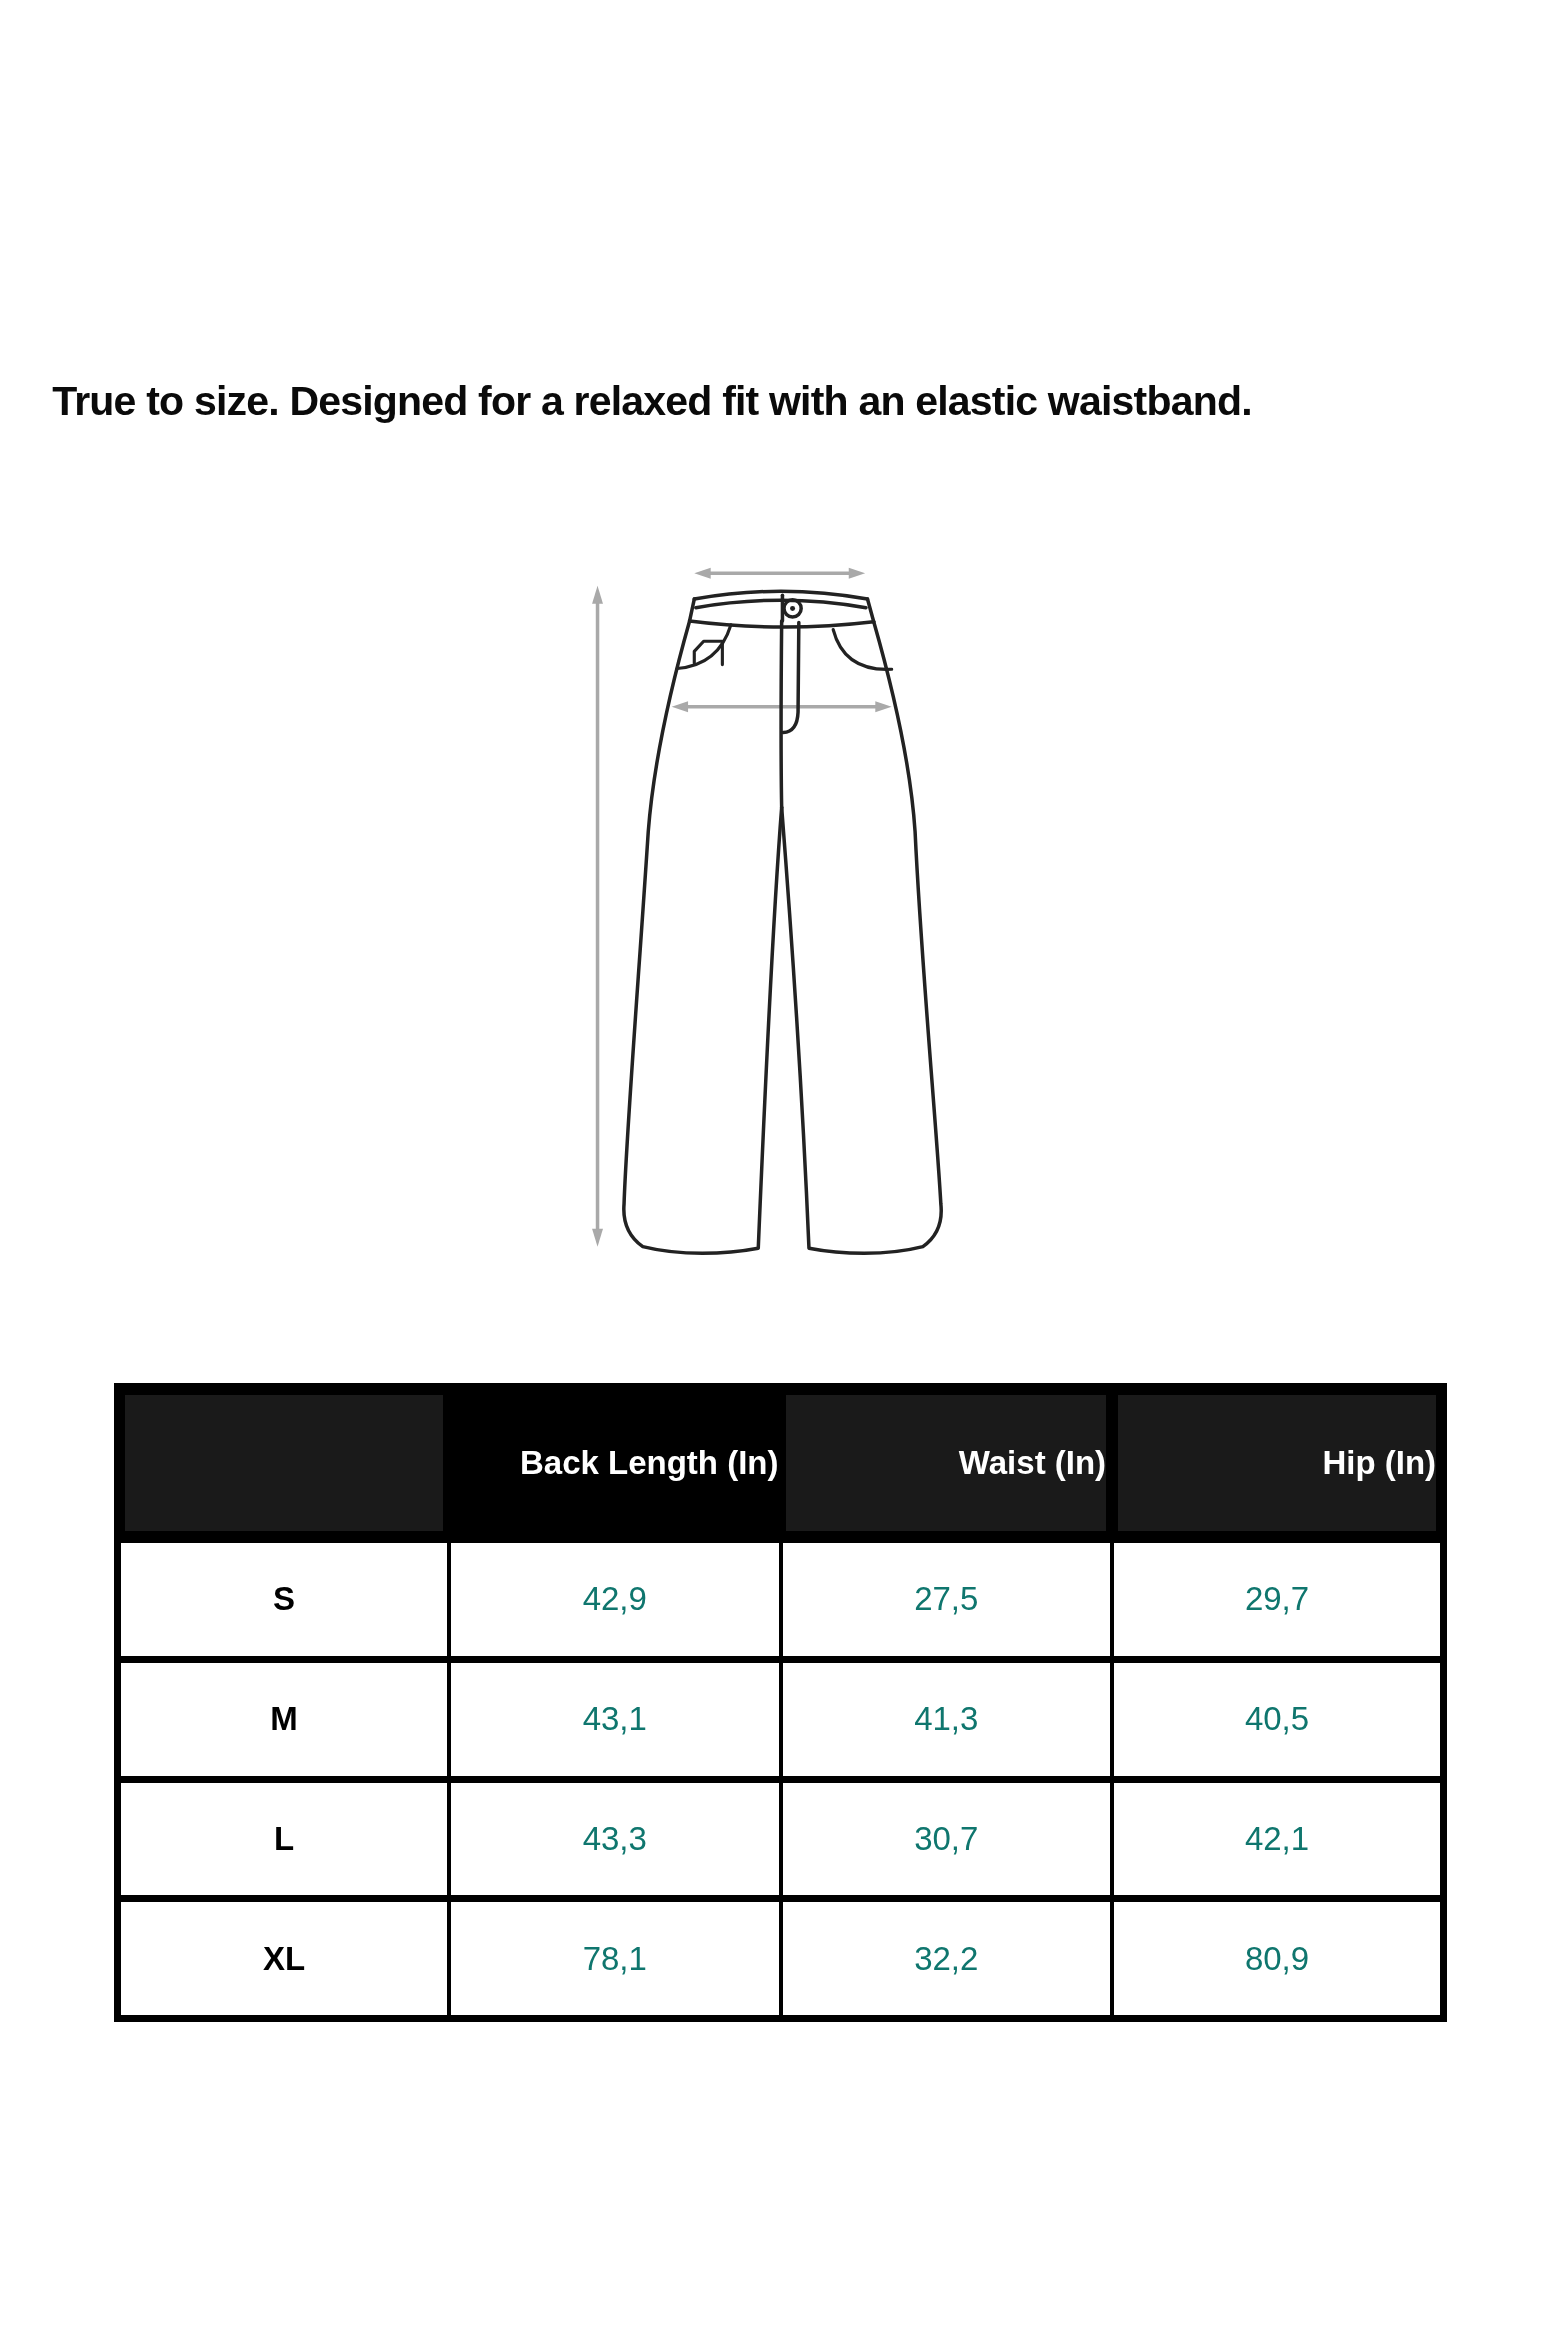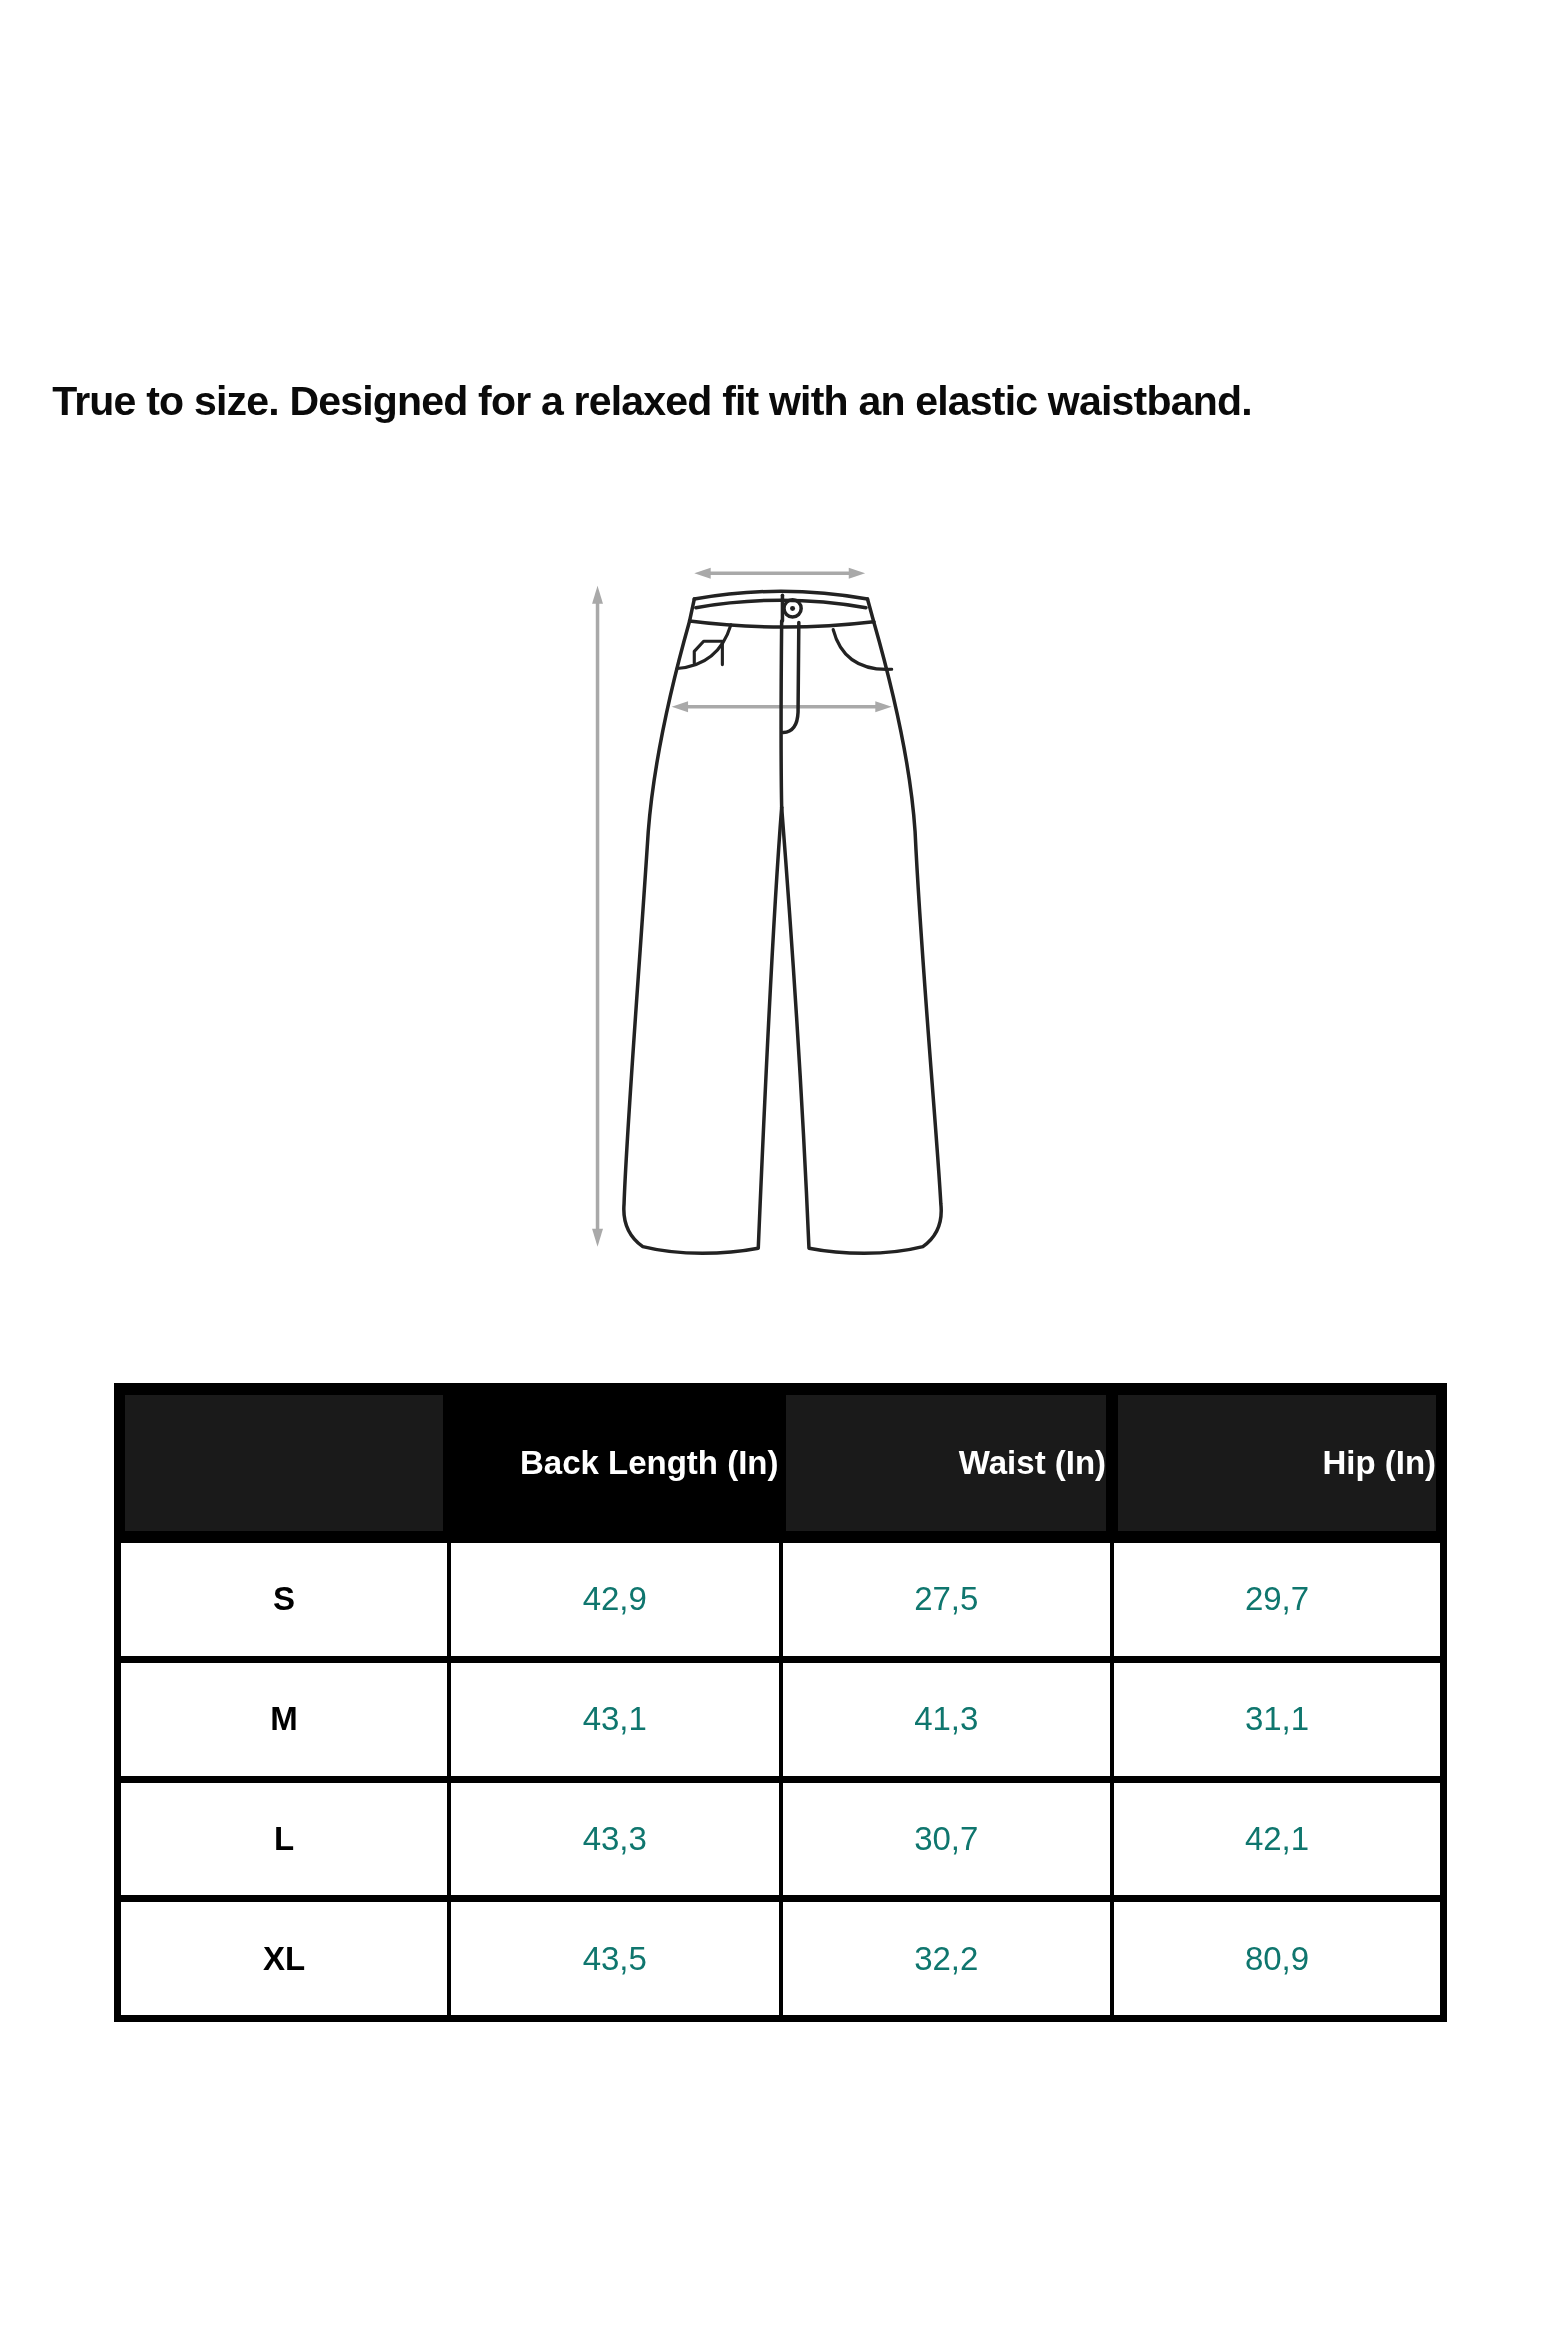--- a/index.html
+++ b/index.html
@@ -123,31 +123,31 @@
       <tr>
         <td class="size-col">S</td>
         <td class="num">42,9</td>
         <td class="num">27,5</td>
         <td class="num">29,7</td>
       </tr>
       <tr>
         <td class="size-col">M</td>
         <td class="num">43,1</td>
         <td class="num">41,3</td>
-        <td class="num">31,1</td>
+        <td class="num">40,5</td>
       </tr>
       <tr>
         <td class="size-col">L</td>
         <td class="num">43,3</td>
         <td class="num">30,7</td>
         <td class="num">42,1</td>
       </tr>
       <tr>
         <td class="size-col">XL</td>
-        <td class="num">43,5</td>
+        <td class="num">78,1</td>
         <td class="num">32,2</td>
         <td class="num">80,9</td>
       </tr>
     </tbody>
   </table>
 
 </main>
 
 
 </body></html>

